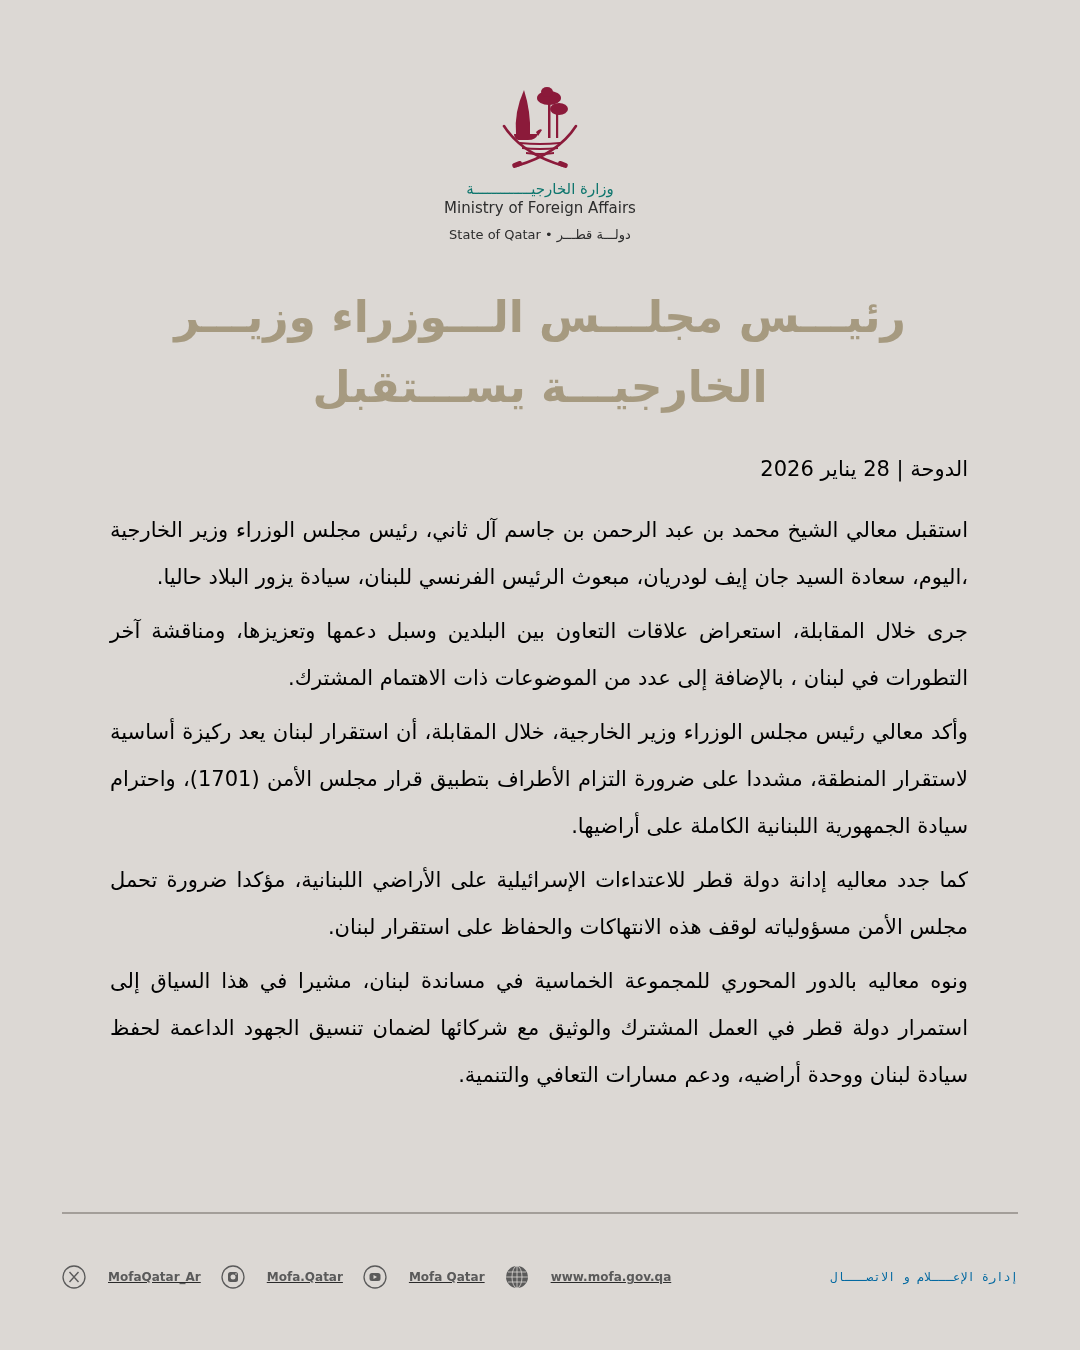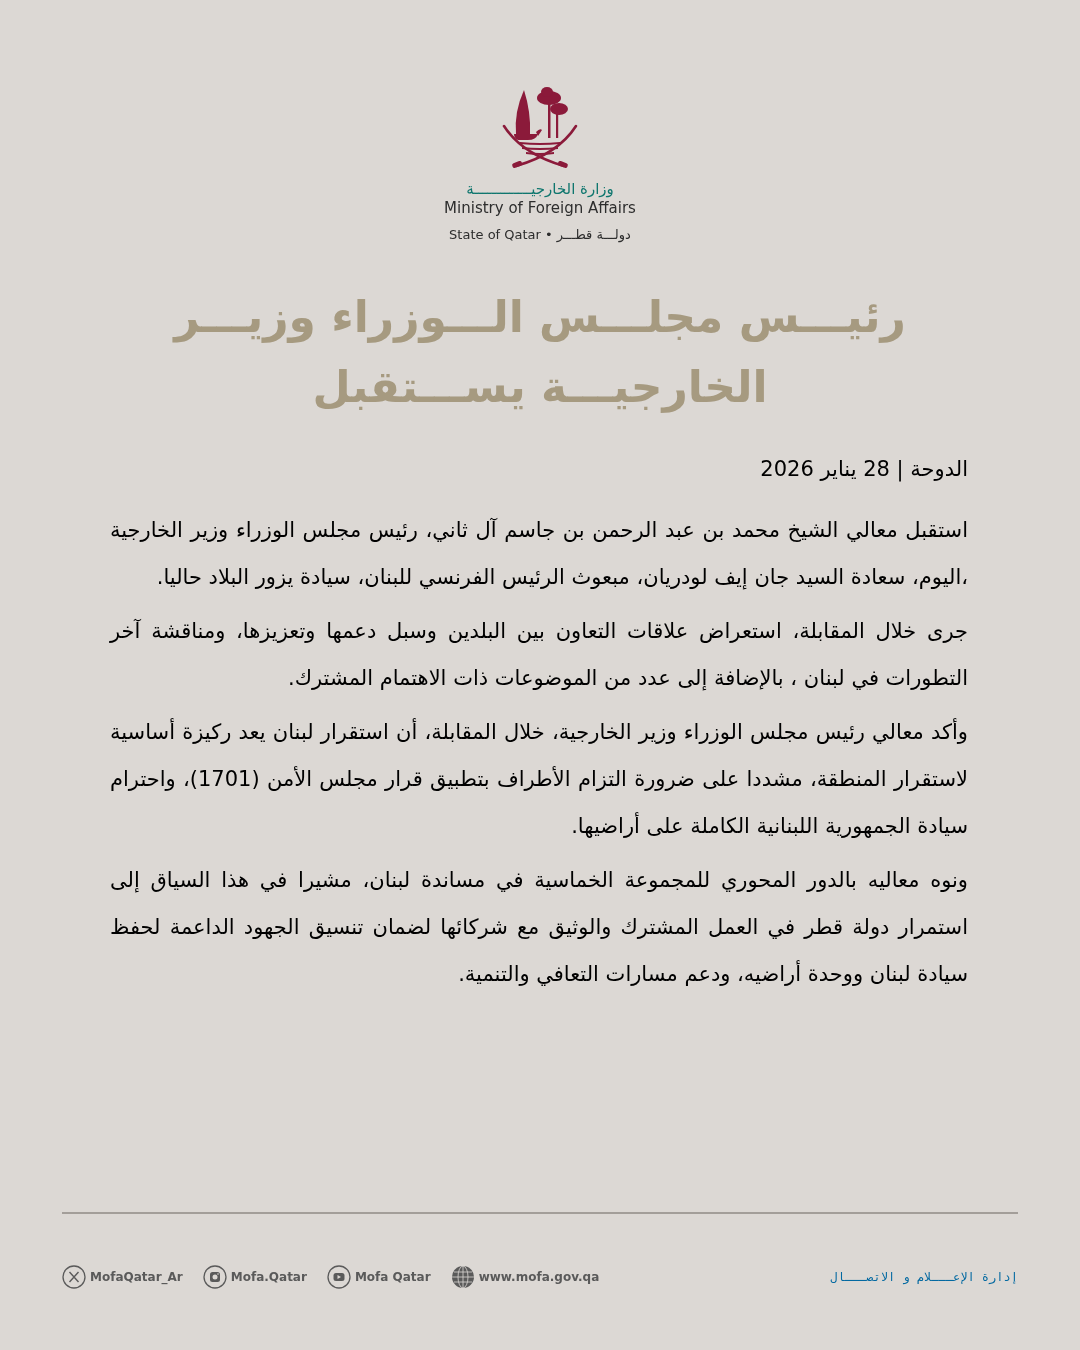--- a/index.html
+++ b/index.html
@@ -101,22 +101,23 @@
       justify-content: space-between;
     }
     .socials {
       display: flex;
       align-items: center;
       gap: 20px;
     }
     .social {
       display: flex;
       align-items: center;
-      gap: 4px;
+      gap: 22px;
       cursor: pointer;
+      text-decoration: underline;
     }
     .social-icon {
       width: 24px;
       height: 24px;
       display: inline-block;
     }
     .social-label {
       font-family: "DejaVu Sans", sans-serif;
       font-size: 12px;
       color: #5a5a5a;
@@ -169,20 +170,21 @@
 
 <div class="headline">
   <div>رئيـــس مجلـــس الـــوزراء وزيـــر الخارجيـــة يســـتقبل</div>
 </div>
 
 <div class="article">
   <p class="dateline">الدوحة | 28 يناير 2026</p>
   <p>استقبل معالي الشيخ محمد بن عبد الرحمن بن جاسم آل ثاني، رئيس مجلس الوزراء وزير الخارجية ،اليوم، سعادة السيد جان إيف لودريان، مبعوث الرئيس الفرنسي للبنان، سيادة يزور البلاد حاليا.</p>
   <p>جرى خلال المقابلة، استعراض علاقات التعاون بين البلدين وسبل دعمها وتعزيزها، ومناقشة آخر التطورات في لبنان ، بالإضافة إلى عدد من الموضوعات ذات الاهتمام المشترك.</p>
   <p>وأكد معالي رئيس مجلس الوزراء وزير الخارجية، خلال المقابلة، أن استقرار لبنان يعد ركيزة أساسية لاستقرار المنطقة، مشددا على ضرورة التزام الأطراف بتطبيق قرار مجلس الأمن (1701)، واحترام سيادة الجمهورية اللبنانية الكاملة على أراضيها.</p>
+  <p>كما جدد معاليه إدانة دولة قطر للاعتداءات الإسرائيلية على الأراضي اللبنانية، مؤكدا ضرورة تحمل مجلس الأمن مسؤولياته لوقف هذه الانتهاكات والحفاظ على استقرار لبنان.</p>
   <p>ونوه معاليه بالدور المحوري للمجموعة الخماسية في مساندة لبنان، مشيرا في هذا السياق إلى استمرار دولة قطر في العمل المشترك والوثيق مع شركائها لضمان تنسيق الجهود الداعمة لحفظ سيادة لبنان ووحدة أراضيه، ودعم مسارات التعافي والتنمية.</p>
 </div>
 
 <div class="separator"></div>
 
 <div class="footer">
   <div class="socials">
     <div class="social">
       <svg class="social-icon" viewBox="0 0 24 24">
         <circle cx="12" cy="12" r="11" fill="none" stroke="#5a5a5a" stroke-width="1.3"></circle>

